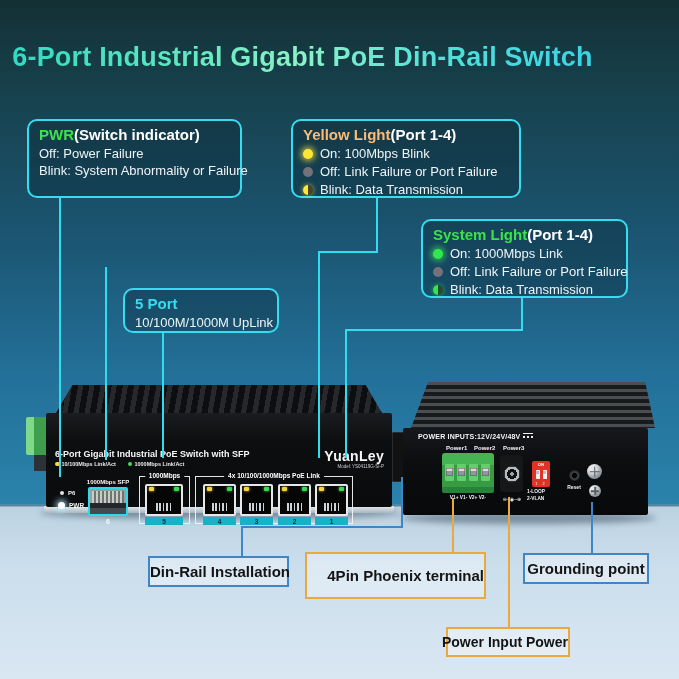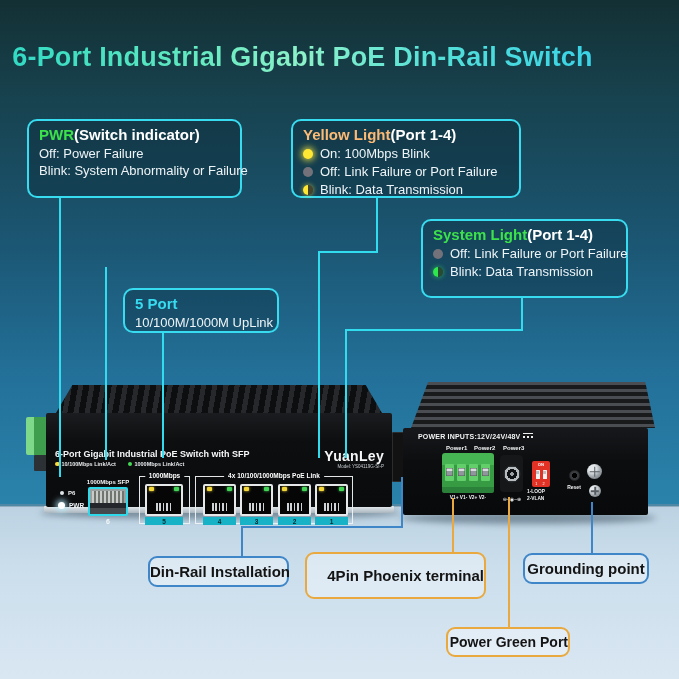--- a/index.html
+++ b/index.html
@@ -24,21 +24,21 @@
   .kw-green{color:#3ce24a;} .kw-yellow{color:#fdba74;} .kw-cyan{color:#38dcf0;}
   .co-line{font-size:13px;line-height:1.36;white-space:nowrap;}
   .led-row{display:flex;align-items:center;font-size:13px;line-height:1.38;white-space:nowrap;}
   .dot{display:inline-block;width:10px;height:10px;border-radius:50%;margin-right:7px;flex:none;}
   .d-yon{background:#ffe733;box-shadow:0 0 6px 2px rgba(255,235,60,.75);}
   .d-gon{background:#2ee84e;box-shadow:0 0 6px 2px rgba(60,235,90,.7);}
   .d-off{background:#73727a;}
   .d-yblink{background:linear-gradient(90deg,#ffe733 0 52%,#45452e 52%);box-shadow:0 0 4px 1px rgba(255,235,60,.45);}
   .d-gblink{background:linear-gradient(90deg,#2ee84e 0 52%,#274a31 52%);box-shadow:0 0 4px 1px rgba(60,235,90,.4);}
   
-  .bb{position:absolute;box-sizing:border-box;border-radius:9px;color:#141414;
+  .bb{position:absolute;box-sizing:border-box;border-radius:0;color:#141414;
       background:rgba(250,253,255,.38);display:flex;flex-direction:column;justify-content:center;}
   .bb-blue{border:2px solid #3f86c9;} .bb-orange{border:2px solid #e9a93e;align-items:flex-end;}
   .bb-main{font-size:15px;font-weight:bold;text-align:center;white-space:nowrap;}
   .bb-left .bb-main{text-align:left;padding-left:10px;}
   .bb-sub{font-size:13px;text-align:left;padding-left:10px;white-space:nowrap;color:#222;}
   
   .lead{position:absolute;}
   .lc{background:#31dcee;} .lb{background:#3f86c9;} .lo{background:#e9a93e;}
   
   .front{position:absolute;left:46px;top:385px;width:346px;height:128px;}
@@ -155,20 +155,24 @@
 
 
   <div class="co" style="left:123px;top:288px;width:156px;height:45px;">
     <div class="co-title kw-cyan">5 Port</div>
     <div class="co-line">10/100M/1000M UpLink</div>
   </div>
 
   <div class="co" style="left:421px;top:219px;width:207px;height:79px;">
     <div class="co-title"><span class="kw-green">System Light</span><span>(Port 1-4)</span></div>
     <div class="led-row">
+        <i class="dot d-gon"></i>
+        <span>On: 1000Mbps Link</span>
+      </div>
+    <div class="led-row">
         <i class="dot d-off"></i>
         <span>Off: Link Failure or Port Failure</span>
       </div>
     <div class="led-row">
         <i class="dot d-gblink"></i>
         <span>Blink: Data Transmission</span>
       </div>
   </div>
 
   <div class="shadow" style="left:40px;top:507px;width:360px;"></div>
@@ -282,21 +286,21 @@
   <div class="bb bb-blue" style="left:148px;top:556px;width:141px;height:31px;">
     <div class="bb-main">Din-Rail Installation</div>
   </div>
   <div class="bb bb-orange bb-left" style="left:305px;top:552px;width:181px;height:47px;">
     <div class="bb-main">4Pin Phoenix terminal</div>
   </div>
   <div class="bb bb-blue" style="left:523px;top:553px;width:126px;height:31px;">
     <div class="bb-main">Grounding point</div>
   </div>
   <div class="bb bb-orange" style="left:446px;top:627px;width:124px;height:30px;">
-    <div class="bb-main" style="font-size:14px;">Power Green Port</div>
+    <div class="bb-main" style="font-size:14px;">Power Input Power</div>
   </div>
 
   <div class="lead lc" style="left:59px;top:197px;width:2px;height:280px;"></div>
   <div class="lead lc" style="left:105px;top:267px;width:2px;height:193px;"></div>
   <div class="lead lc" style="left:162px;top:331px;width:2px;height:127px;"></div>
   <div class="lead lc" style="left:376px;top:196px;width:2px;height:57px;"></div>
   <div class="lead lc" style="left:318px;top:251px;width:60px;height:2px;"></div>
   <div class="lead lc" style="left:318px;top:251px;width:2px;height:207px;"></div>
   <div class="lead lc" style="left:521px;top:296px;width:2px;height:35px;"></div>
   <div class="lead lc" style="left:345px;top:329px;width:178px;height:2px;"></div>

